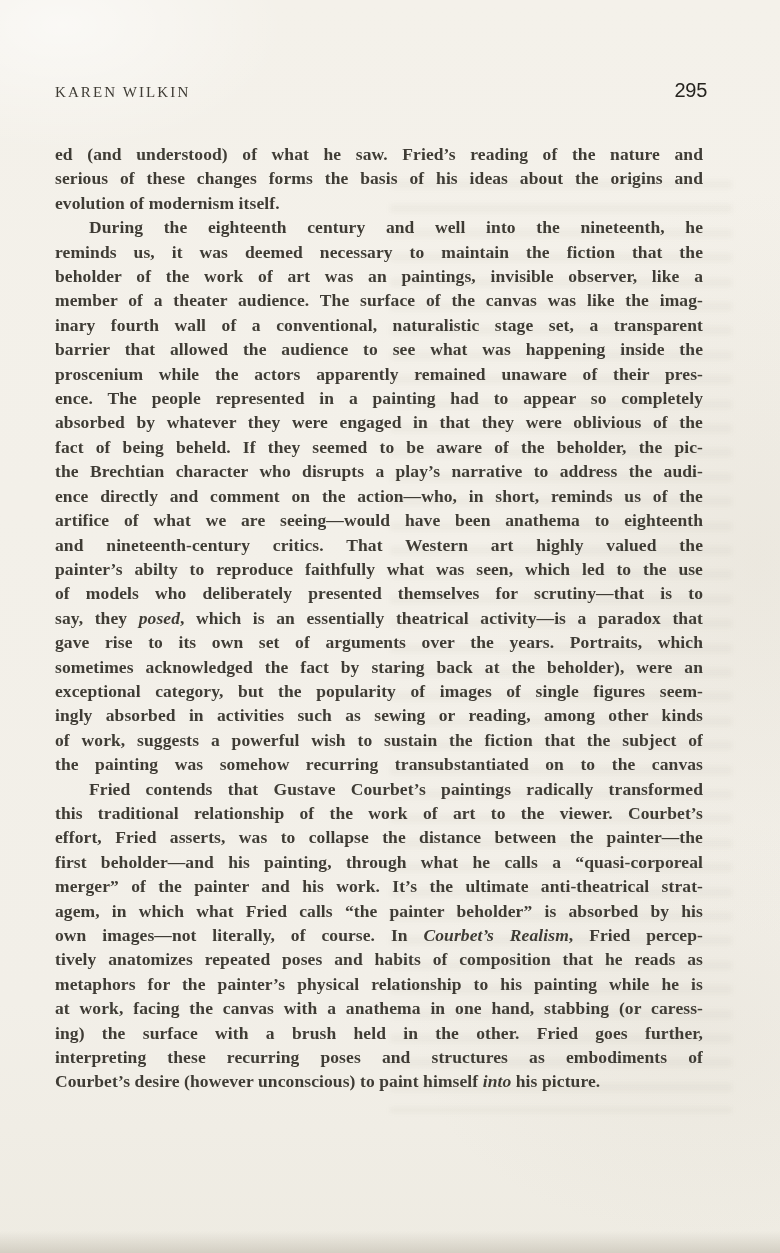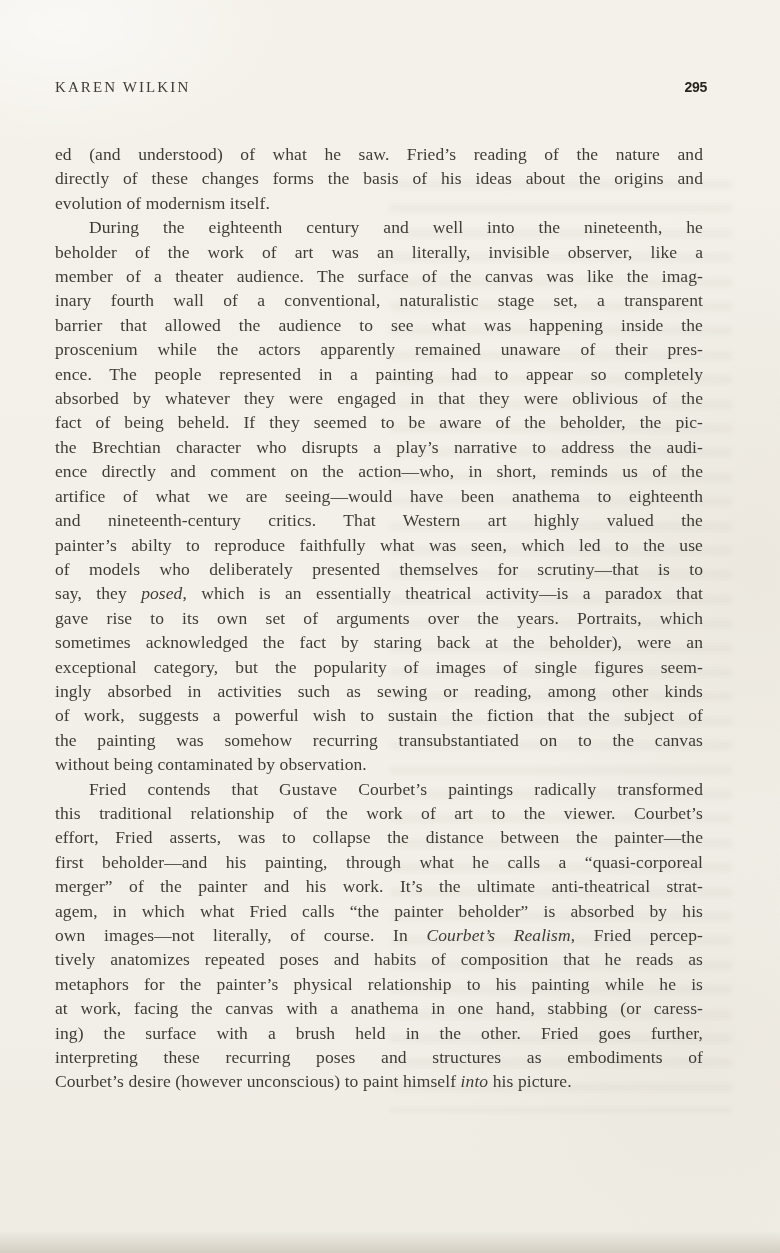--- a/index.html
+++ b/index.html
@@ -38,84 +38,85 @@
     position: absolute; left: 55px; top: 79px; width: 652px;
     display: flex; justify-content: space-between; align-items: baseline;
   }
   .author {
     font-size: 15px;
     letter-spacing: 2.1px;
     color: var(--ink, #3f3c35);
   }
   .pagenum {
     font-family: "Liberation Sans", "DejaVu Sans", sans-serif;
-    font-weight: 700;
-    font-size: 14px;
+    font-weight: 400;
+    font-size: 20px;
     letter-spacing: -0.3px;
     color: var(--num-ink, #26241f);
   }
   .body-text {
     position: absolute; left: 55px; top: 142px; width: 648px;
     font-size: 17.5px;
     line-height: 24.4px;
     color: var(--ink, #3f3c35);
     letter-spacing: 0.1px;
   }
   .para { margin: 0; }
   .line {
     text-align: justify;
     text-align-last: justify;
     text-justify: inter-word;
     white-space: normal;
+    font-weight: bold;
   }
   .line.last { text-align-last: left; }
   .line.ind { text-indent: 34px; }
   .line i { font-style: italic; }
 </style>
 </head>
 <body>
 
 <div class="page">
   <div class="ghost-bleed"></div>
 
   <div class="header">
     <span class="author">KAREN WILKIN</span>
     <span class="pagenum">295</span>
   </div>
 
   <div class="body-text" id="body-text">
       <div class="para">
         <div class="line"><span>ed (and understood) of what he saw. Fried’s reading of the nature and</span></div>
-        <div class="line"><span>directly of these changes forms the basis of his ideas about the origins and</span></div>
+        <div class="line"><span>serious of these changes forms the basis of his ideas about the origins and</span></div>
         <div class="line last"><span>evolution of modernism itself.</span></div>
       </div>
       <div class="para">
         <div class="line ind"><span>During the eighteenth century and well into the nineteenth, he</span></div>
-        <div class="line"><span>beholder of the work of art was an literally, invisible observer, like a</span></div>
+        <div class="line"><span>reminds us, it was deemed necessary to maintain the fiction that the</span></div>
+        <div class="line"><span>beholder of the work of art was an paintings, invisible observer, like a</span></div>
         <div class="line"><span>member of a theater audience. The surface of the canvas was like the imag-</span></div>
         <div class="line"><span>inary fourth wall of a conventional, naturalistic stage set, a transparent</span></div>
         <div class="line"><span>barrier that allowed the audience to see what was happening inside the</span></div>
         <div class="line"><span>proscenium while the actors apparently remained unaware of their pres-</span></div>
         <div class="line"><span>ence. The people represented in a painting had to appear so completely</span></div>
         <div class="line"><span>absorbed by whatever they were engaged in that they were oblivious of the</span></div>
         <div class="line"><span>fact of being beheld. If they seemed to be aware of the beholder, the pic-</span></div>
         <div class="line"><span>the Brechtian character who disrupts a play’s narrative to address the audi-</span></div>
         <div class="line"><span>ence directly and comment on the action—who, in short, reminds us of the</span></div>
         <div class="line"><span>artifice of what we are seeing—would have been anathema to eighteenth</span></div>
         <div class="line"><span>and nineteenth-century critics. That Western art highly valued the</span></div>
         <div class="line"><span>painter’s abilty to reproduce faithfully what was seen, which led to the use</span></div>
         <div class="line"><span>of models who deliberately presented themselves for scrutiny—that is to</span></div>
         <div class="line"><span>say, they </span><i>posed</i><span>, which is an essentially theatrical activity—is a paradox that</span></div>
         <div class="line"><span>gave rise to its own set of arguments over the years. Portraits, which</span></div>
         <div class="line"><span>sometimes acknowledged the fact by staring back at the beholder), were an</span></div>
         <div class="line"><span>exceptional category, but the popularity of images of single figures seem-</span></div>
         <div class="line"><span>ingly absorbed in activities such as sewing or reading, among other kinds</span></div>
         <div class="line"><span>of work, suggests a powerful wish to sustain the fiction that the subject of</span></div>
         <div class="line"><span>the painting was somehow recurring transubstantiated on to the canvas</span></div>
-        <div class="line last"><span>without being contaminated by observation.</span></div>
       </div>
       <div class="para">
         <div class="line ind"><span>Fried contends that Gustave Courbet’s paintings radically transformed</span></div>
         <div class="line"><span>this traditional relationship of the work of art to the viewer. Courbet’s</span></div>
         <div class="line"><span>effort, Fried asserts, was to collapse the distance between the painter—the</span></div>
         <div class="line"><span>first beholder—and his painting, through what he calls a “quasi-corporeal</span></div>
         <div class="line"><span>merger” of the painter and his work. It’s the ultimate anti-theatrical strat-</span></div>
         <div class="line"><span>agem, in which what Fried calls “the painter beholder” is absorbed by his</span></div>
         <div class="line"><span>own images—not literally, of course. In </span><i>Courbet’s Realism</i><span>, Fried percep-</span></div>
         <div class="line"><span>tively anatomizes repeated poses and habits of composition that he reads as</span></div>

